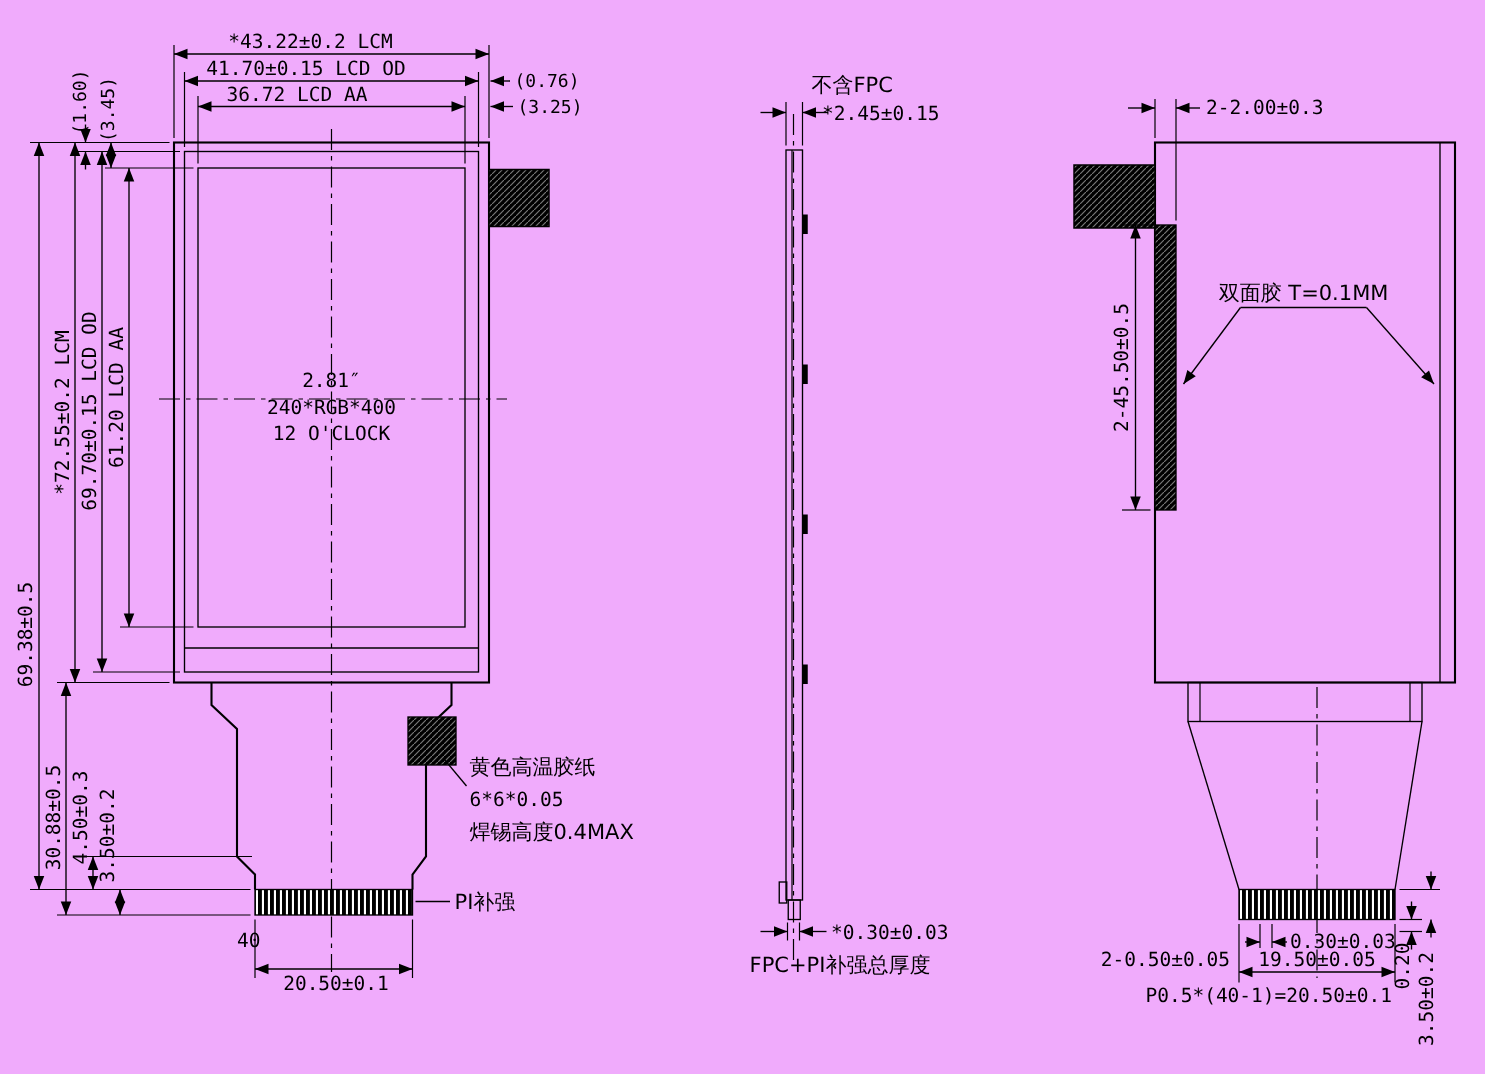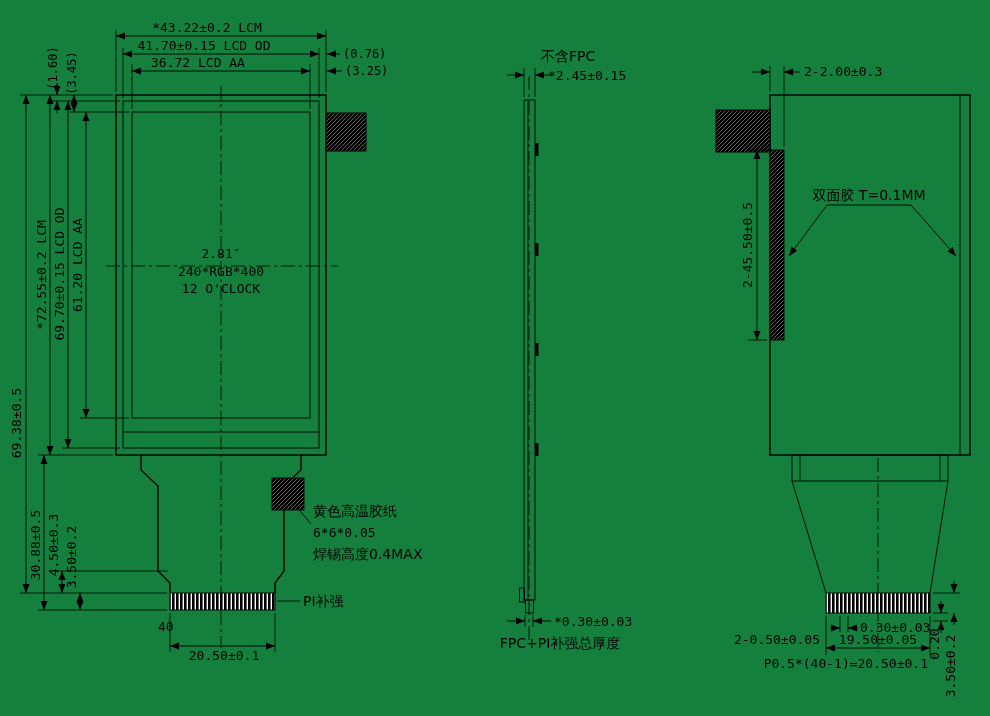--- a/index.html
+++ b/index.html
@@ -1,16 +1,16 @@
 <!DOCTYPE html>
 <html><head>
 <meta charset="utf-8">
 <style>
   html,body{margin:0;padding:0;background:#fff;}
-  #stage{position:relative;width:990px;height:716px;background:#15803d;overflow:hidden;}
+  #stage{position:relative;width:990px;height:716px;background:#f0abfc;overflow:hidden;}
   svg{display:block;}
   .outline{fill:none;stroke:#000;stroke-width:1.4;}
   .thin{fill:none;stroke:#000;stroke-width:0.9;}
   .ext{stroke:#000;stroke-width:0.8;fill:none;}
   .dim{stroke:#000;stroke-width:0.9;fill:none;marker-start:url(#arr);marker-end:url(#arr);}
   .dimE{stroke:#000;stroke-width:0.9;fill:none;marker-end:url(#arr);}
   .cl{stroke:#000;stroke-width:0.8;fill:none;stroke-dasharray:14 4 3 4;}
   text{font-family:"DejaVu Sans Mono","DejaVu Sans",monospace;font-size:13px;fill:#000;}
   .cjk{font-family:"DejaVu Sans","Liberation Sans",sans-serif;font-size:14px;}
   .sm{font-size:12px;}

